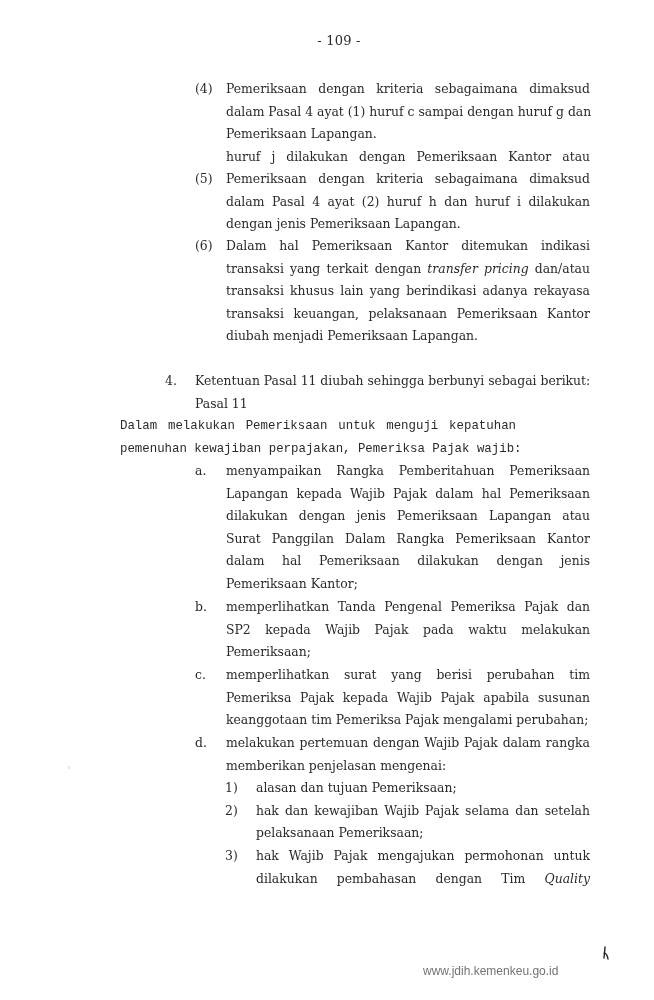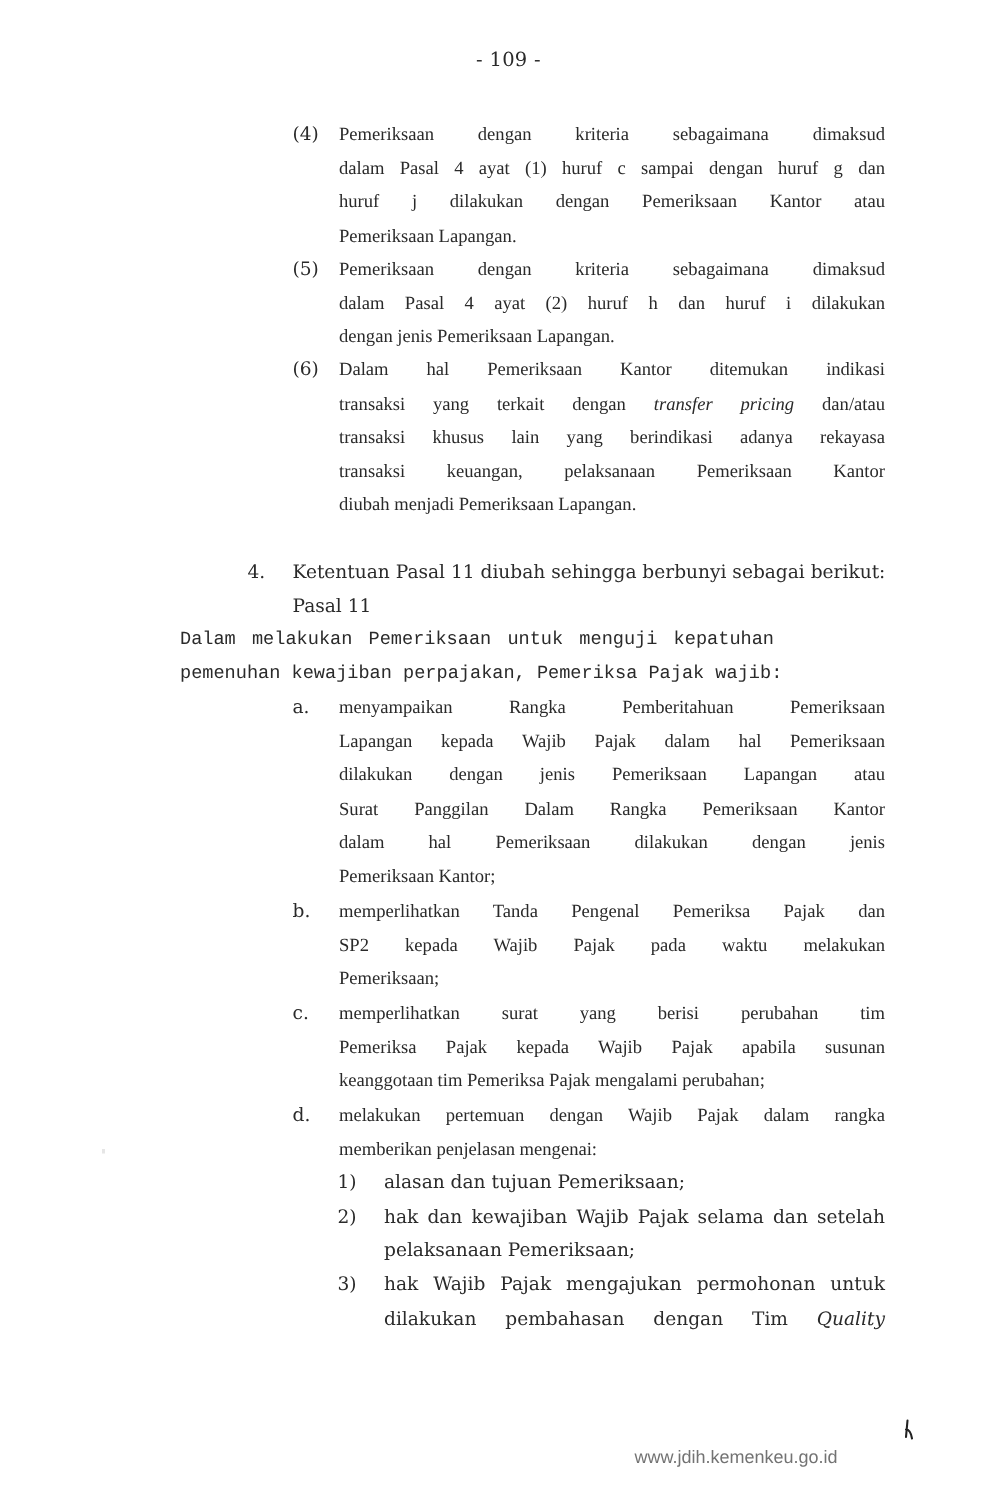--- a/index.html
+++ b/index.html
@@ -16,21 +16,21 @@
   .row { position: relative; font-size: 12.4px; line-height: 22.6px; }
   .marker { position: absolute; top: 0; }
   .text { text-align: justify; text-align-last: left; }
   .line { display: block; text-align: justify; text-align-last: justify; white-space: nowrap; overflow: visible; }
   .line.last { text-align-last: left; }
   .line span { }
   i { font-style: italic; }
 
   
   .l1 .marker { left: 195px; }
-  .l1 .text { margin-left: 226px; width: 364px; font-family: Liberation Serif, serif; }
+  .l1 .text { margin-left: 226px; width: 364px; }
   .top .marker { left: 165px; }
   .top .text { margin-left: 195px; width: 396px; }
   .center-title { margin-left: 195px; width: 396px; text-align: left; font-size: 12.4px; line-height: 22.6px; }
   .para { margin-left: 120px; width: 396px; font-family: Liberation Mono, monospace; }
   .l2 .marker { left: 225px; }
   .l2 .text { margin-left: 256px; width: 334px; }
 
   .footer-url {
     position: absolute; left: 423px; top: 964px;
     font-family: "Liberation Sans", "DejaVu Sans", sans-serif;
@@ -45,22 +45,22 @@
 <body>
 
 <div class="page-number">- 109 -</div>
 
 <div class="block" style="top:78px;">
   <div class="row l1">
     <span class="marker">(4)</span>
     <div class="text">
       <span class="line">Pemeriksaan dengan kriteria sebagaimana dimaksud</span>
       <span class="line">dalam Pasal 4 ayat (1) huruf c sampai dengan huruf g dan</span>
+      <span class="line last">Pemeriksaan Lapangan.</span>
       <span class="line">huruf j dilakukan dengan Pemeriksaan Kantor atau</span>
-      <span class="line last">Pemeriksaan Lapangan.</span>
     </div>
   </div>
 </div>
 
 <div class="block" style="top:168px;">
   <div class="row l1">
     <span class="marker">(5)</span>
     <div class="text">
       <span class="line">Pemeriksaan dengan kriteria sebagaimana dimaksud</span>
       <span class="line">dalam Pasal 4 ayat (2) huruf h dan huruf i dilakukan</span>

